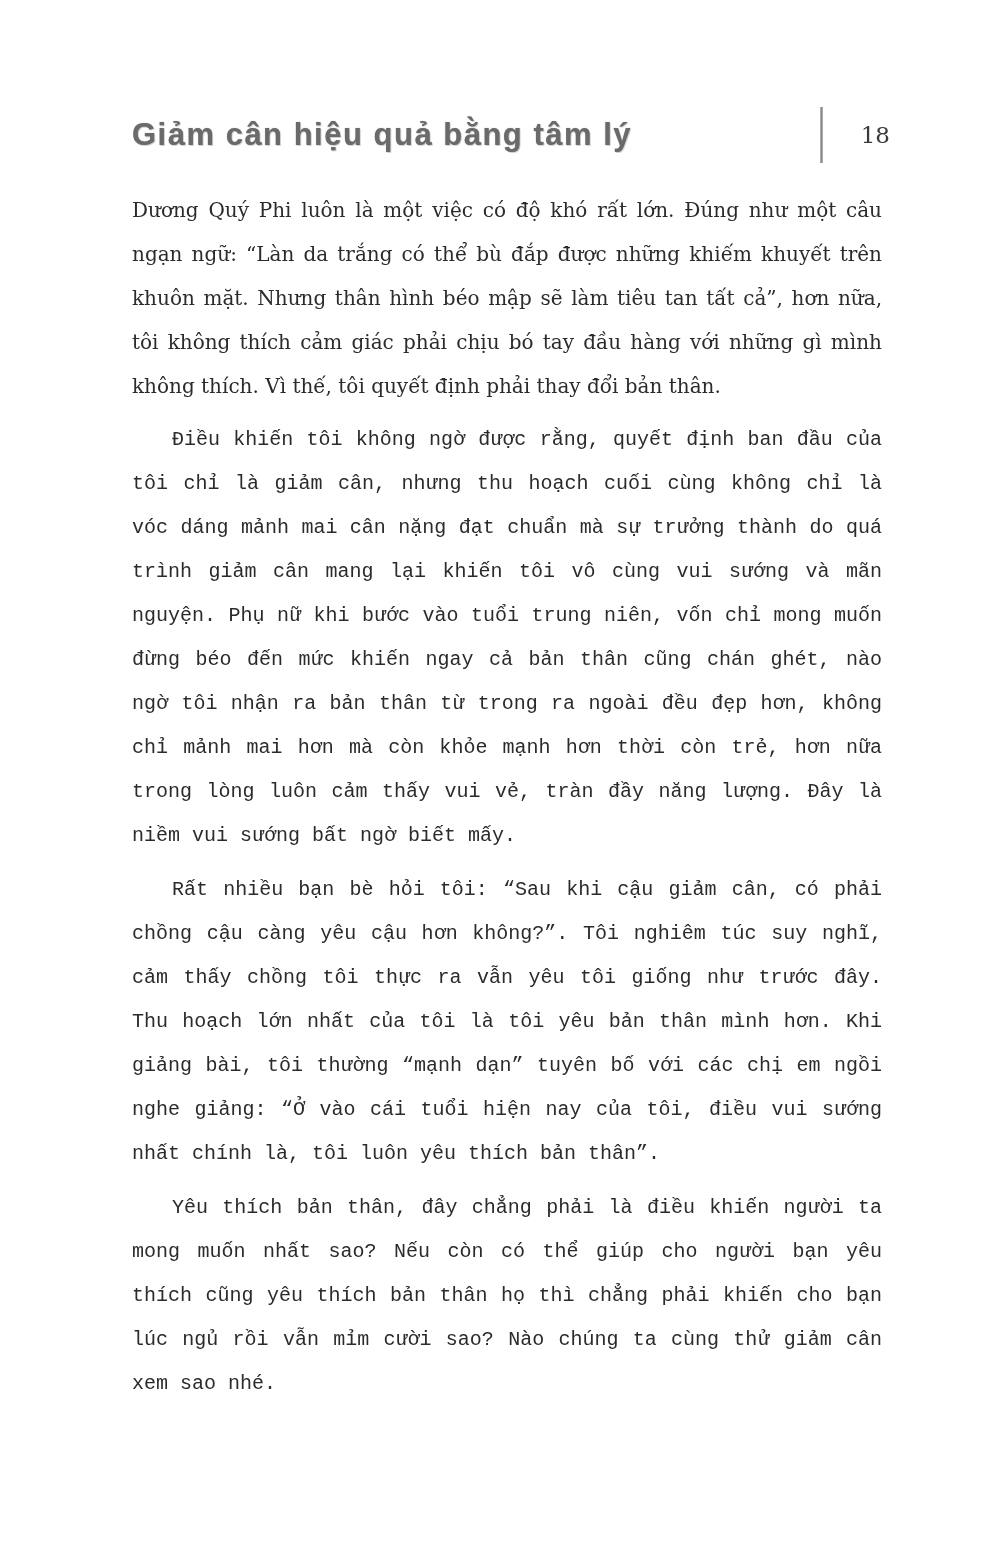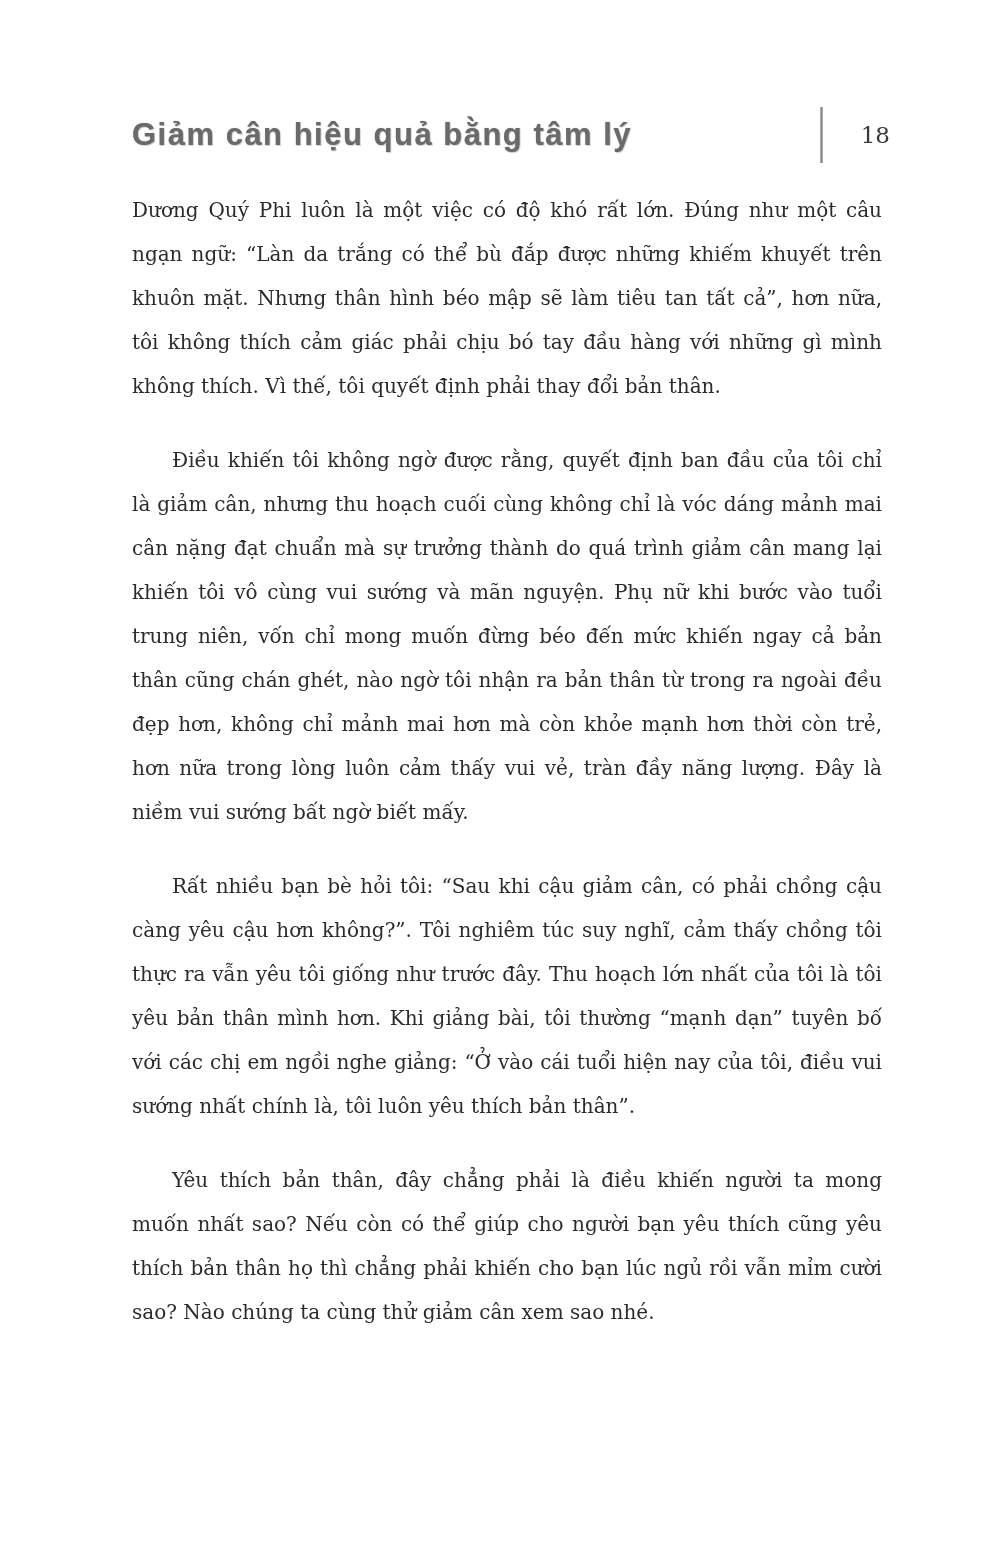--- a/index.html
+++ b/index.html
@@ -62,21 +62,22 @@
     padding: 0;
     font-size: 20px;
     line-height: 44px;
     text-align: justify;
     color: #2b2b2b;
   }
   .body-text p.indented {
     text-indent: 40px;
   }
   .body-text p + p {
-    margin-top: 30px;
+    margin-top: 10px;
+    font-family: Liberation Mono, monospace;
   }
 </style>
 </head>
 <body>
 
 <div class="page">
 
   <div class="header">
     <span class="header-title">Giảm cân hiệu quả bằng tâm lý</span>
     <span class="header-spacer"></span>

